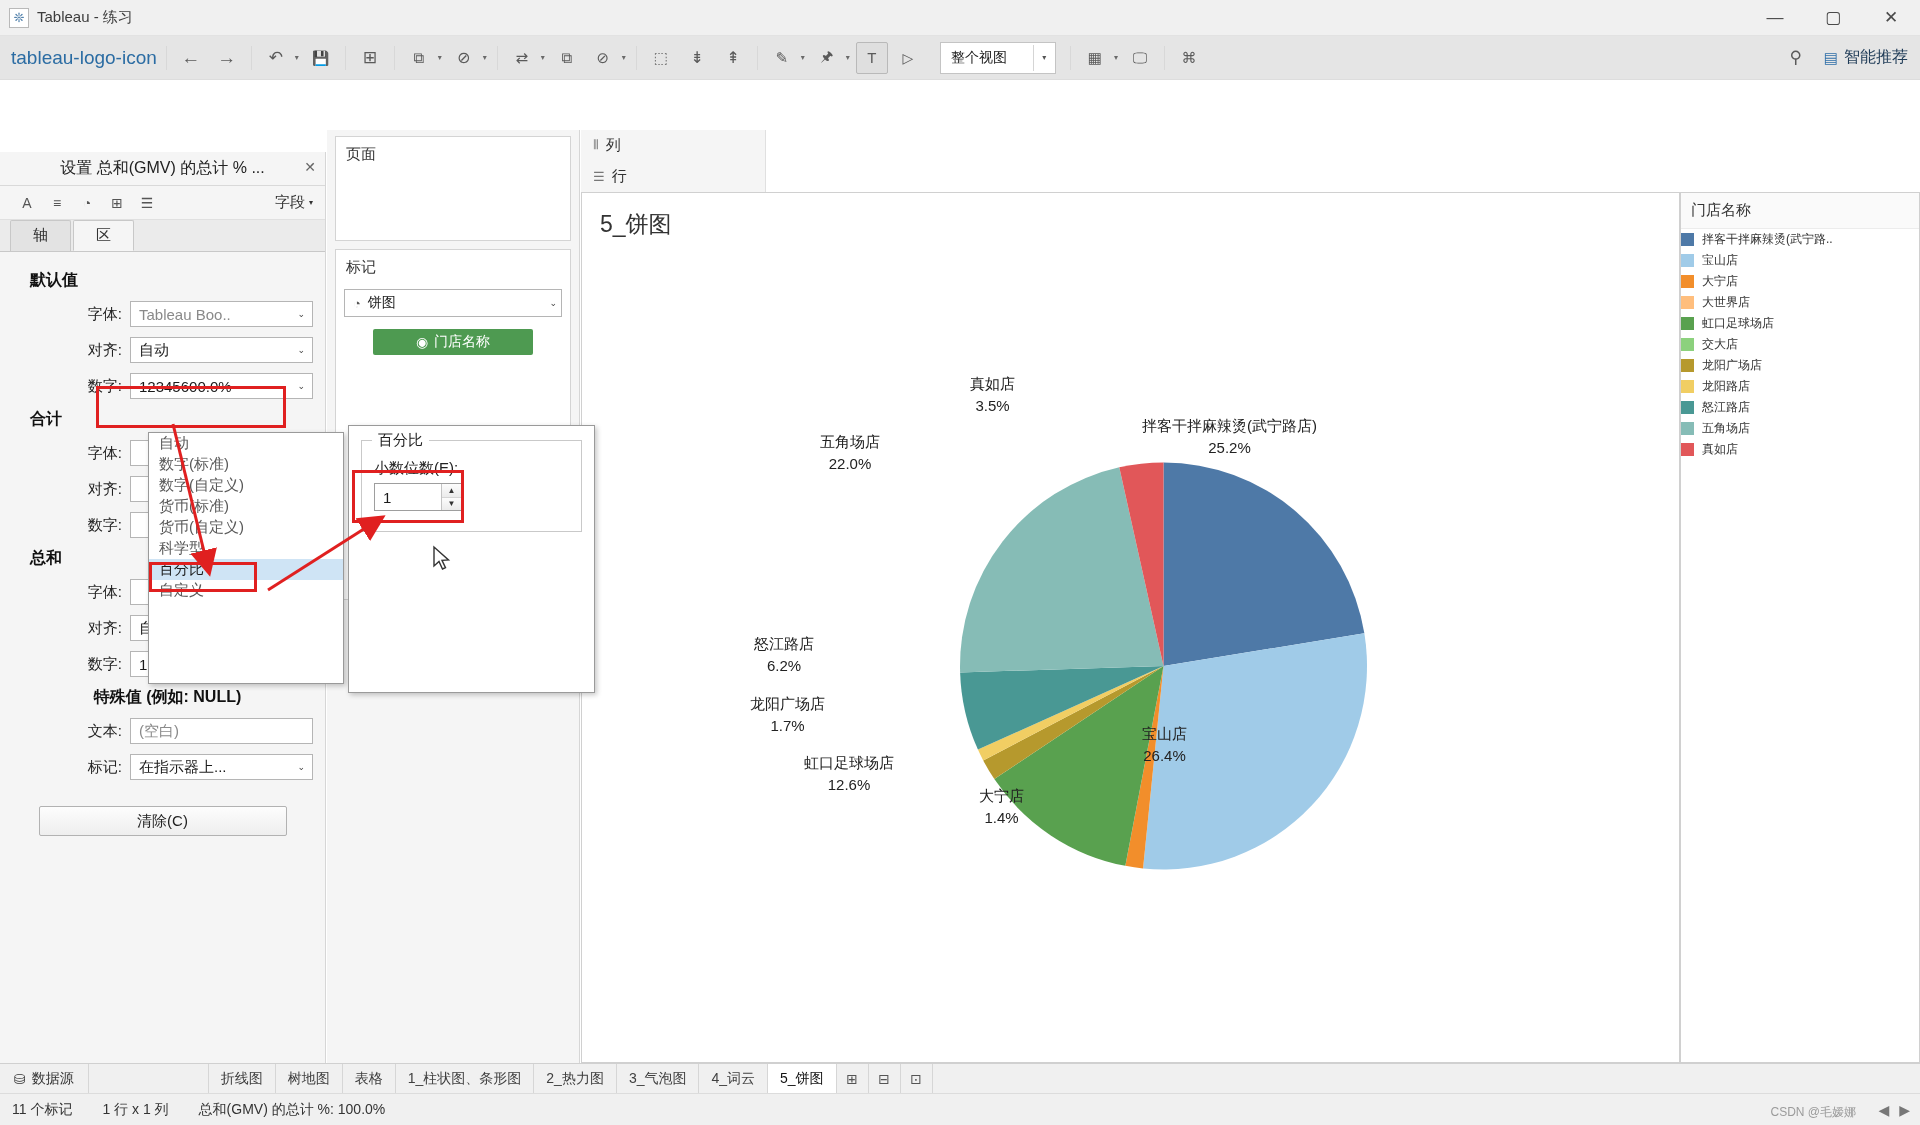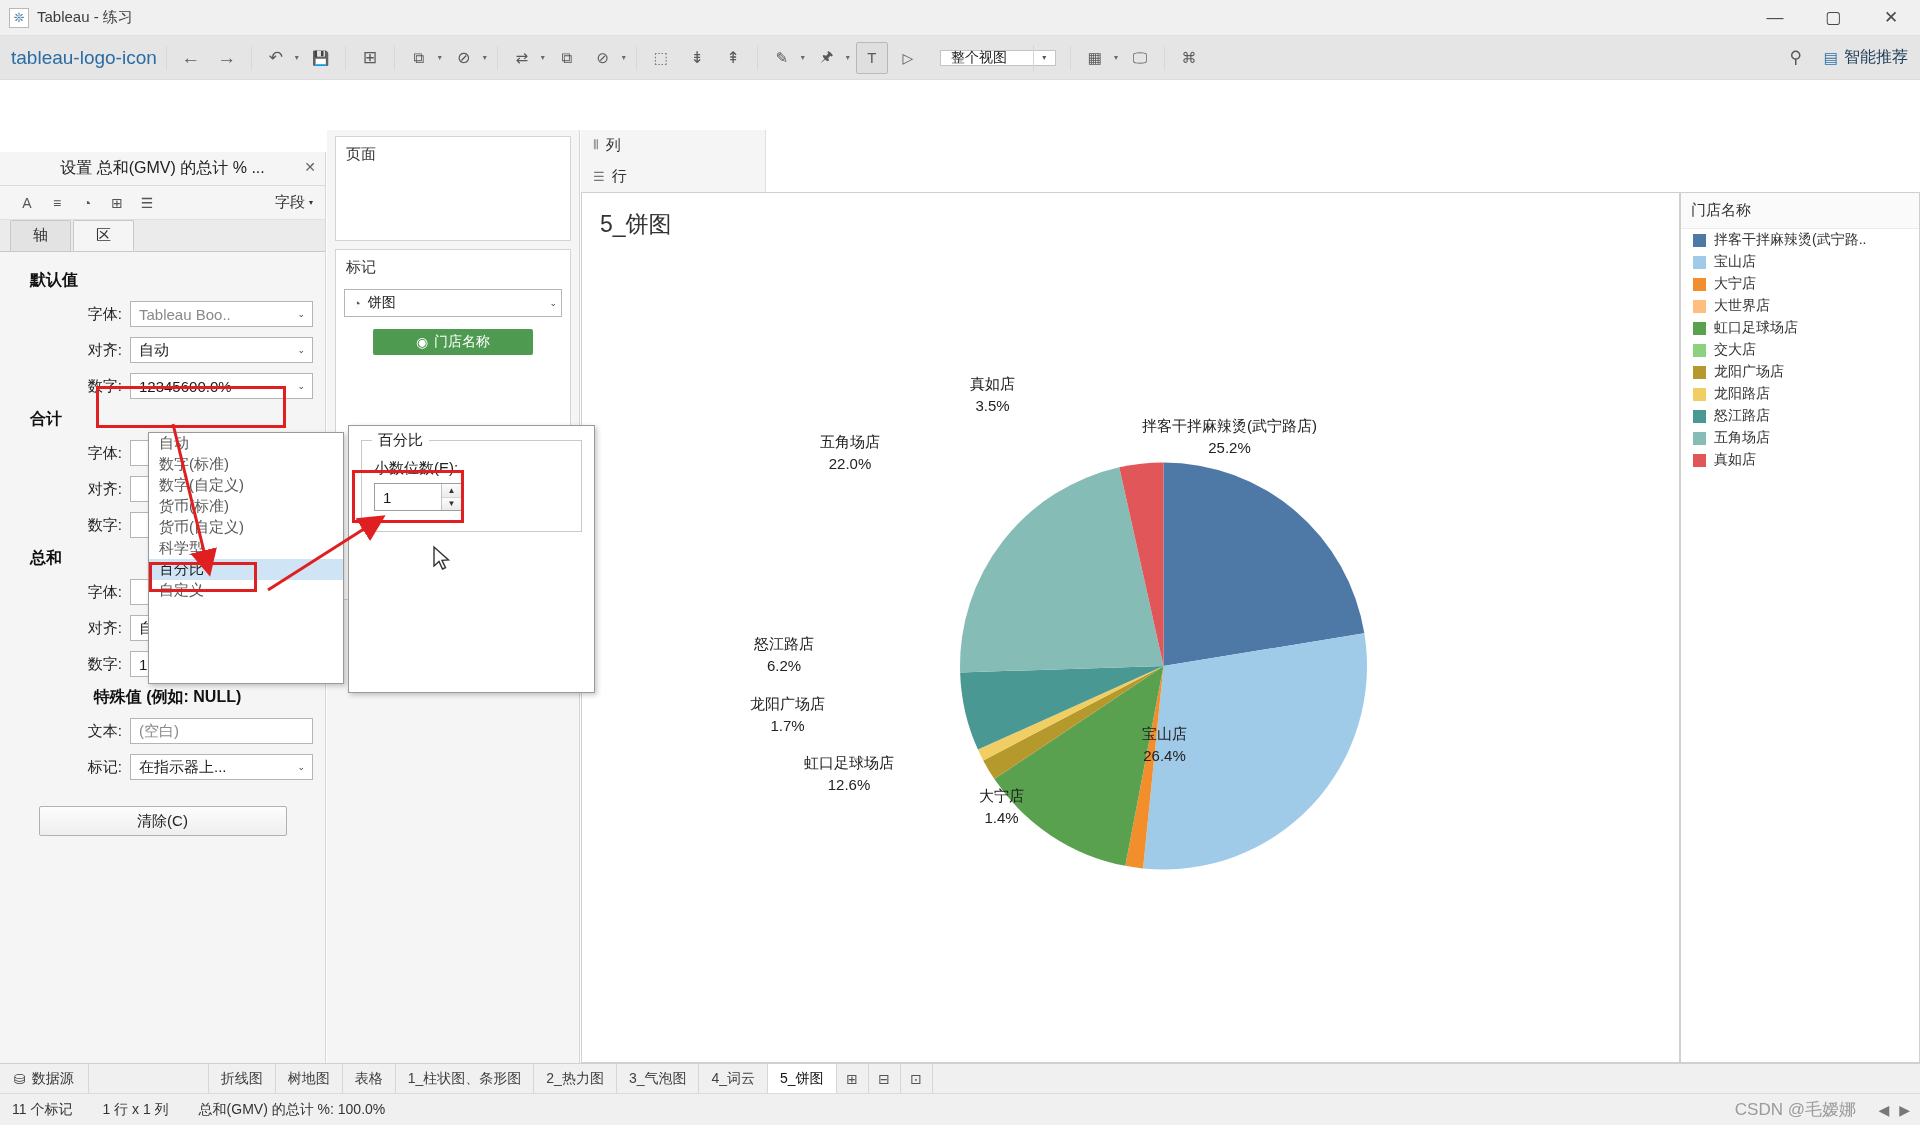--- a/index.html
+++ b/index.html
@@ -46,21 +46,21 @@
     border-bottom: 1px solid #dddddd; padding-left: 8px;
   }
   .tbar-btn {
     height: 32px; min-width: 32px; display: flex; align-items: center; justify-content: center;
     color: #5a5a5a; font-size: 15px; margin: 0 2px; border: 1px solid transparent; border-radius: 2px;
   }
   .tbar-btn.active { background: #dfdfdf; border-color:#c6c6c6; }
   .tbar-sep { width: 1px; height: 24px; background: #d8d8d8; margin: 0 6px; }
   .tbar-caret { font-size: 8px; color:#6a6a6a; margin-left:1px; margin-right:4px; }
   .fitbox {
-    height: 16px; border: 1px solid #c4c4c4; background:#fff; display:flex; align-items:center;
+    height: 32px; border: 1px solid #c4c4c4; background:#fff; display:flex; align-items:center;
     margin-left: 14px; font-size: 14px;
   }
   .fitbox .val { padding: 0 14px 0 10px; min-width: 92px; }
   .fitbox .drop { width: 22px; height: 26px; border-left:1px solid #d5d5d5; display:flex;
     align-items:center; justify-content:center; font-size: 8px; color:#555; }
   .tbar-right { margin-left: auto; display: flex; align-items: center; padding-right: 12px; }
   .smart-rec { display:flex; align-items:center; color:#1f3b57; font-size:16px; margin-left: 10px;}
   .smart-rec .bars { margin-right: 6px; color:#2f6fa8; font-size: 15px; }
 
   
@@ -140,21 +140,21 @@
   .viz-title { font-size: 23px; color: #333; padding: 16px 0 0 18px; }
   .pie-wrap { position:absolute; left:0; right:0; top:0; bottom:0; }
   .lbl { position:absolute; text-align:center; font-size: 15px; color:#222; line-height: 1.45; white-space: nowrap;}
 
   
   .legend {
     position:absolute; right: 0; top: 192px; width: 240px; bottom: 62px;
     background: #fff; border: 1px solid #d0d0d0; border-left: 1px solid #d0d0d0;
   }
   .legend-title { font-size: 15px; color:#333; padding: 8px 10px; background:#fafafa; border-bottom:1px solid #ececec;}
-  .legend-row { display:flex; align-items:center; gap: 8px; padding: 2px 12px; font-size: 14px; color:#333; }
+  .legend-row { display:flex; align-items:center; gap: 8px; padding: 2px 0; font-size: 12px; color:#333; }
   .swatch { width: 13px; height: 13px; flex: 0 0 13px; }
 
   
   .sheettabs {
     position:absolute; left:0; right:0; bottom: 32px; height: 30px; background:#f0f0f0;
     border-top: 1px solid #d0d0d0; display:flex; align-items:stretch;
   }
   .ds-tab { display:flex; align-items:center; gap:6px; padding: 0 14px; font-size: 14px; color:#333;
             border-right: 1px solid #d6d6d6; }
   .sheet-tab {
@@ -164,21 +164,21 @@
   .sheet-tab.active { background:#ffffff; color:#111; }
   .tabspacer { width: 120px; border-right:1px solid #d6d6d6;}
   .newtab { width: 32px; display:flex; align-items:center; justify-content:center; color:#555; font-size:14px;
             border-right: 1px solid #d6d6d6;}
   .statusbar {
     position:absolute; left:0; right:0; bottom:0; height: 32px; background:#f0f0f0;
     border-top: 1px solid #dcdcdc; display:flex; align-items:center; font-size: 14px; color:#333;
   }
   .sb-item { padding: 0 18px 0 12px; }
   .sb-right { margin-left:auto; display:flex; align-items:center; gap: 10px; padding-right: 10px; color:#777; }
-  .watermark { position:absolute; right: 64px; bottom: 4px; font-size: 17px; color:#9b9b9b; }
+  .watermark { position:absolute; right: 64px; bottom: 4px; font-size: 12px; color:#9b9b9b; }
 
   
   .numlist {
     position: absolute; left: 148px; top: 432px; width: 196px; height: 252px;
     background: #fff; border: 1px solid #9a9a9a; box-shadow: 2px 2px 5px rgba(0,0,0,.22); z-index: 40;
   }
   .numlist .opt { padding: 1px 10px; font-size: 15px; color: #595959; }
   .numlist .opt.sel { background: #cfe4f5; color:#1d1d1d; }
 
   

